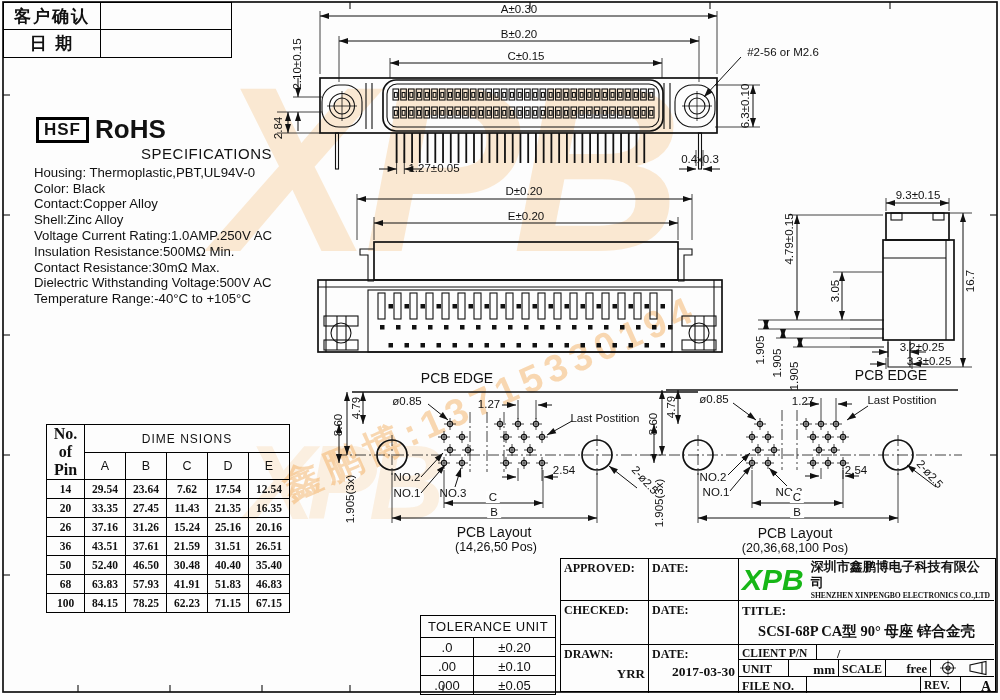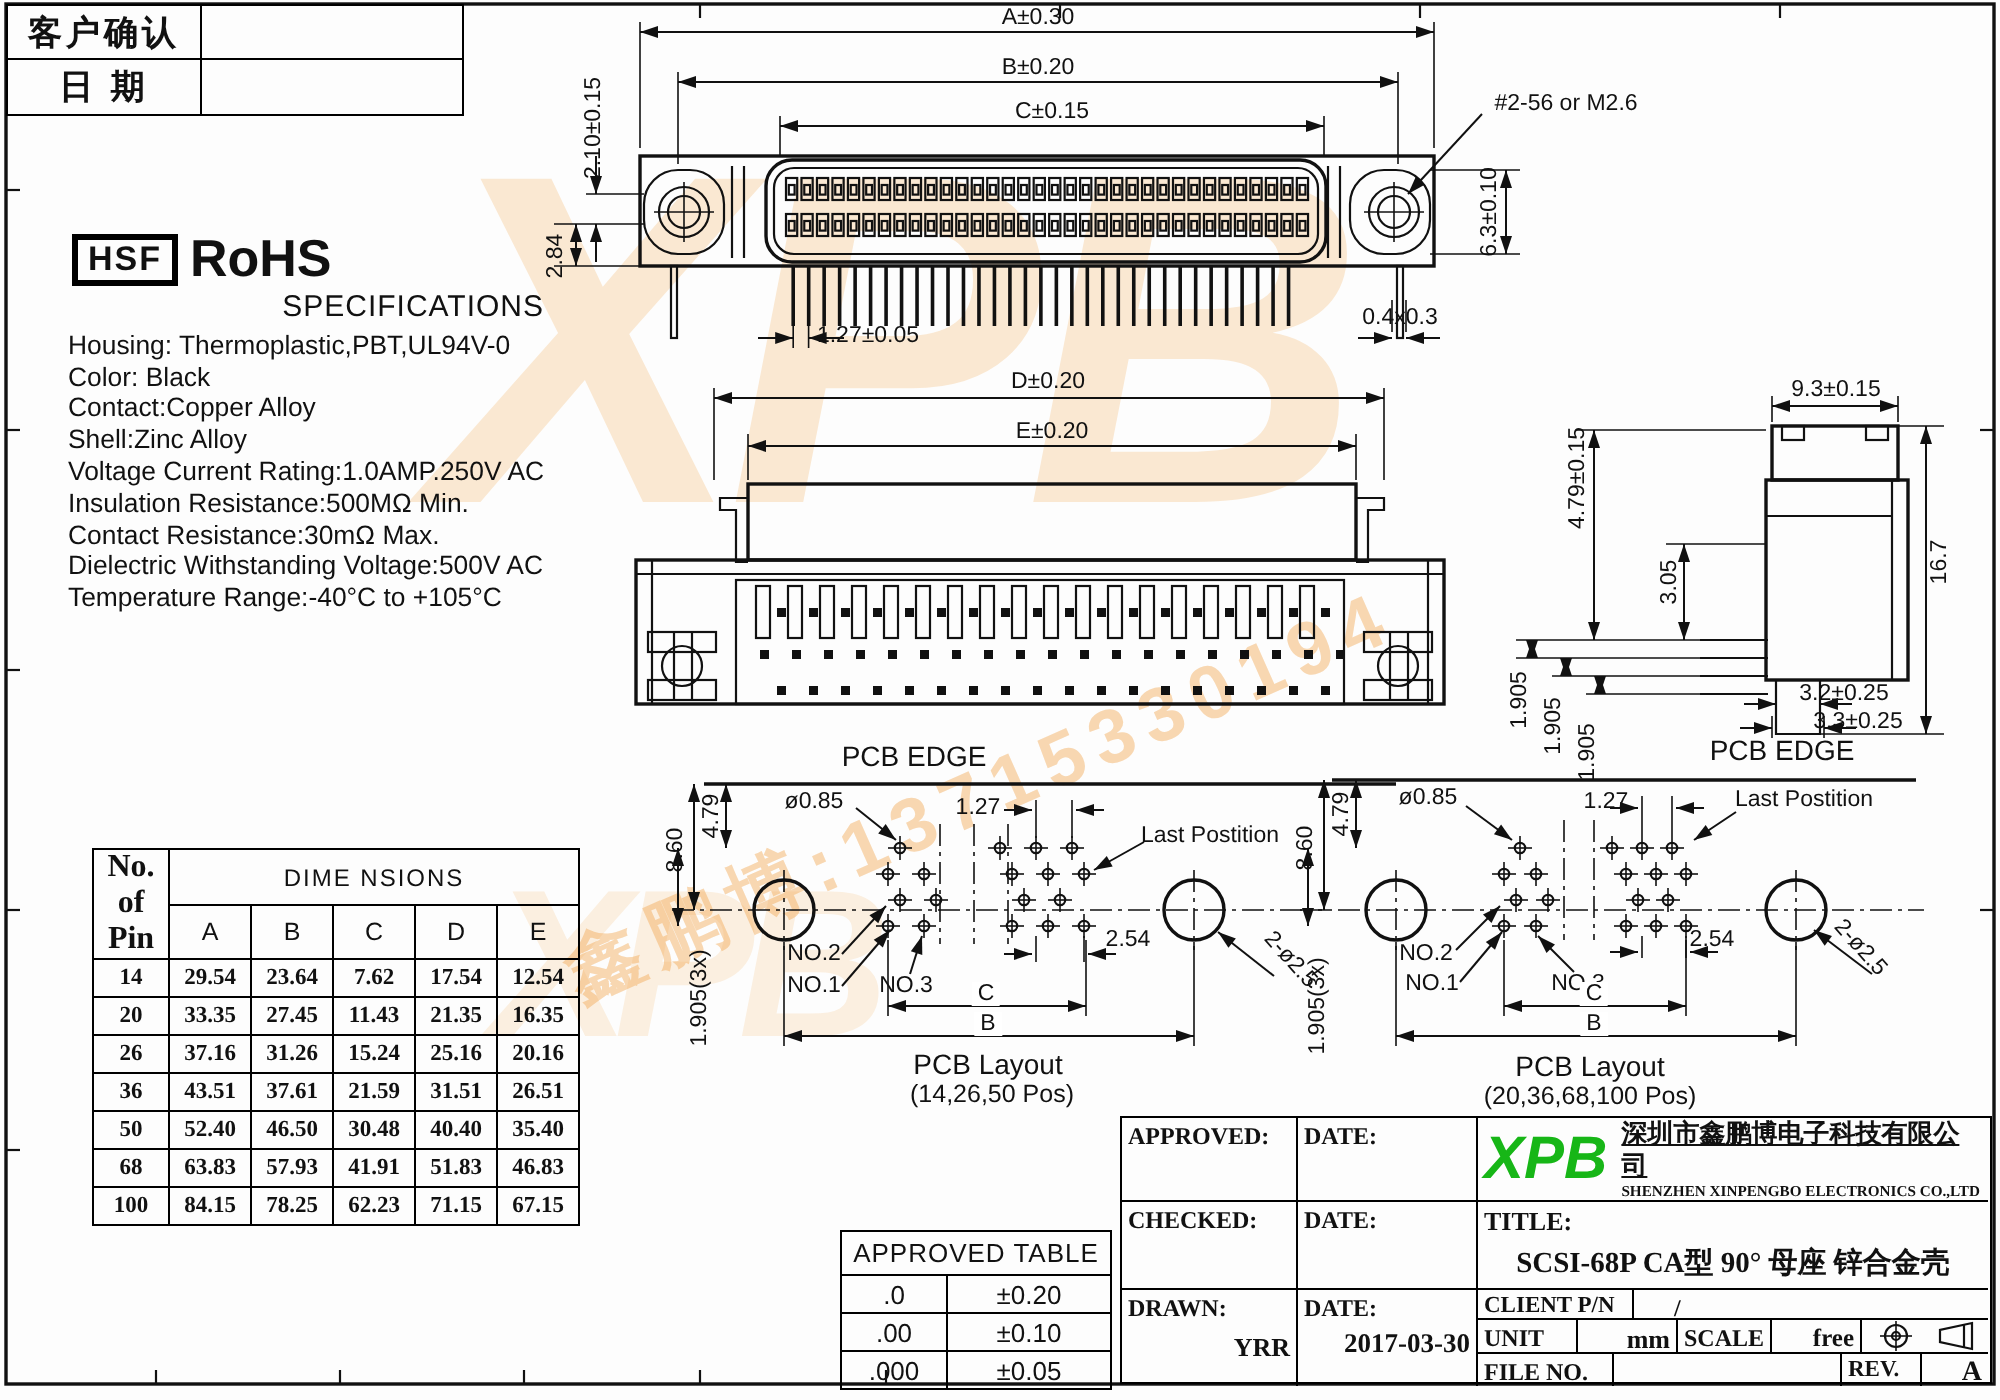--- a/index.html
+++ b/index.html
@@ -57,21 +57,21 @@
   .tblock{left:560px;top:558px;width:436px;height:134px;border:1.7px solid #000;box-sizing:border-box;
           font-family:"Liberation Serif",serif;}
   .tc{position:absolute;box-sizing:border-box;border-right:1.4px solid #000;border-bottom:1.4px solid #000;
       font-weight:bold;font-size:12px;padding:2px 3px;overflow:hidden;}
   .nb{border-bottom:none;}
   .nr{border-right:none;}
   .cv{text-align:right;}
   .logo-xpb{font-family:"Liberation Sans",sans-serif;font-style:italic;font-weight:900;font-size:30px;
             color:#17b617;letter-spacing:0;line-height:1;}
   .conames{line-height:1.2;}
-  .cn{font-size:13px;font-weight:bold;text-decoration:underline;}
+  .cn{font-size:13px;font-weight:bold;}
   .en{font-size:7.6px;font-weight:bold;}
   .ttl{font-size:14.5px;text-align:center;margin-top:3px;}
 </style>
 </head>
 <body>
 
 <div class="wm wm-logo" style="left:215px;top:52px;font-size:235px;color:rgba(244,186,112,0.30);">XPB</div>
 <div class="wm wm-logo" style="left:245px;top:430px;font-size:105px;color:rgba(244,186,112,0.20);">XPB</div>
 <div class="wm wm-phone" style="left:490px;top:398px;font-size:38px;color:rgba(242,168,84,0.45);position:absolute;">鑫鹏博:13715330194</div>
 
@@ -802,21 +802,21 @@
         <td class="val">62.23</td>
         <td class="val">71.15</td>
         <td class="val">67.15</td>
       </tr>
     </tbody>
 </table>
 
 <table class="blk toltab">
   <tbody>
     <tr>
-      <td colspan="2" class="th">APPROVED TABLE</td>
+      <td colspan="2" class="th">TOLERANCE UNIT</td>
     </tr>
   </tbody>
   <tbody>
       <tr>
         <td class="c1">.0</td>
         <td class="c2">±0.20</td>
       </tr>
       <tr>
         <td class="c1">.00</td>
         <td class="c2">±0.10</td>

